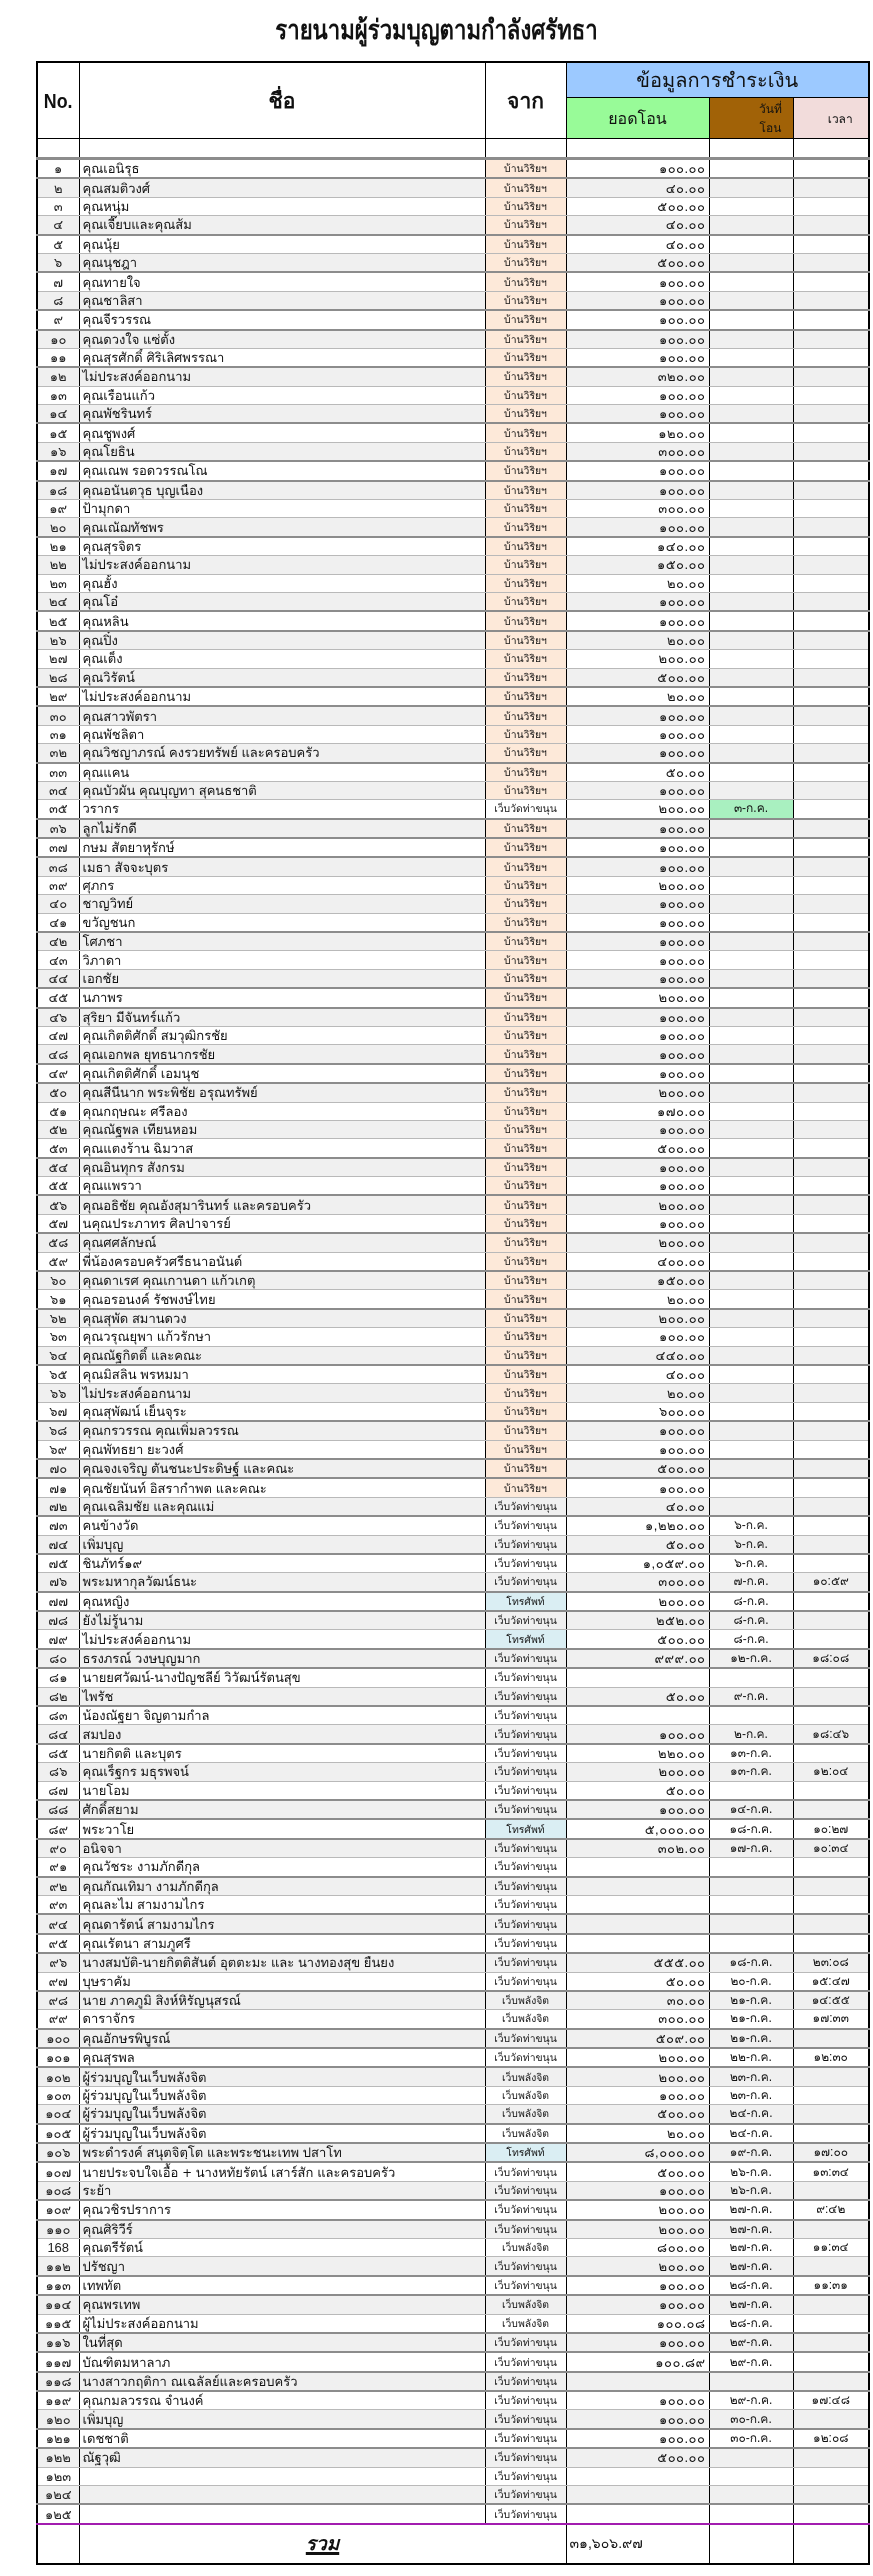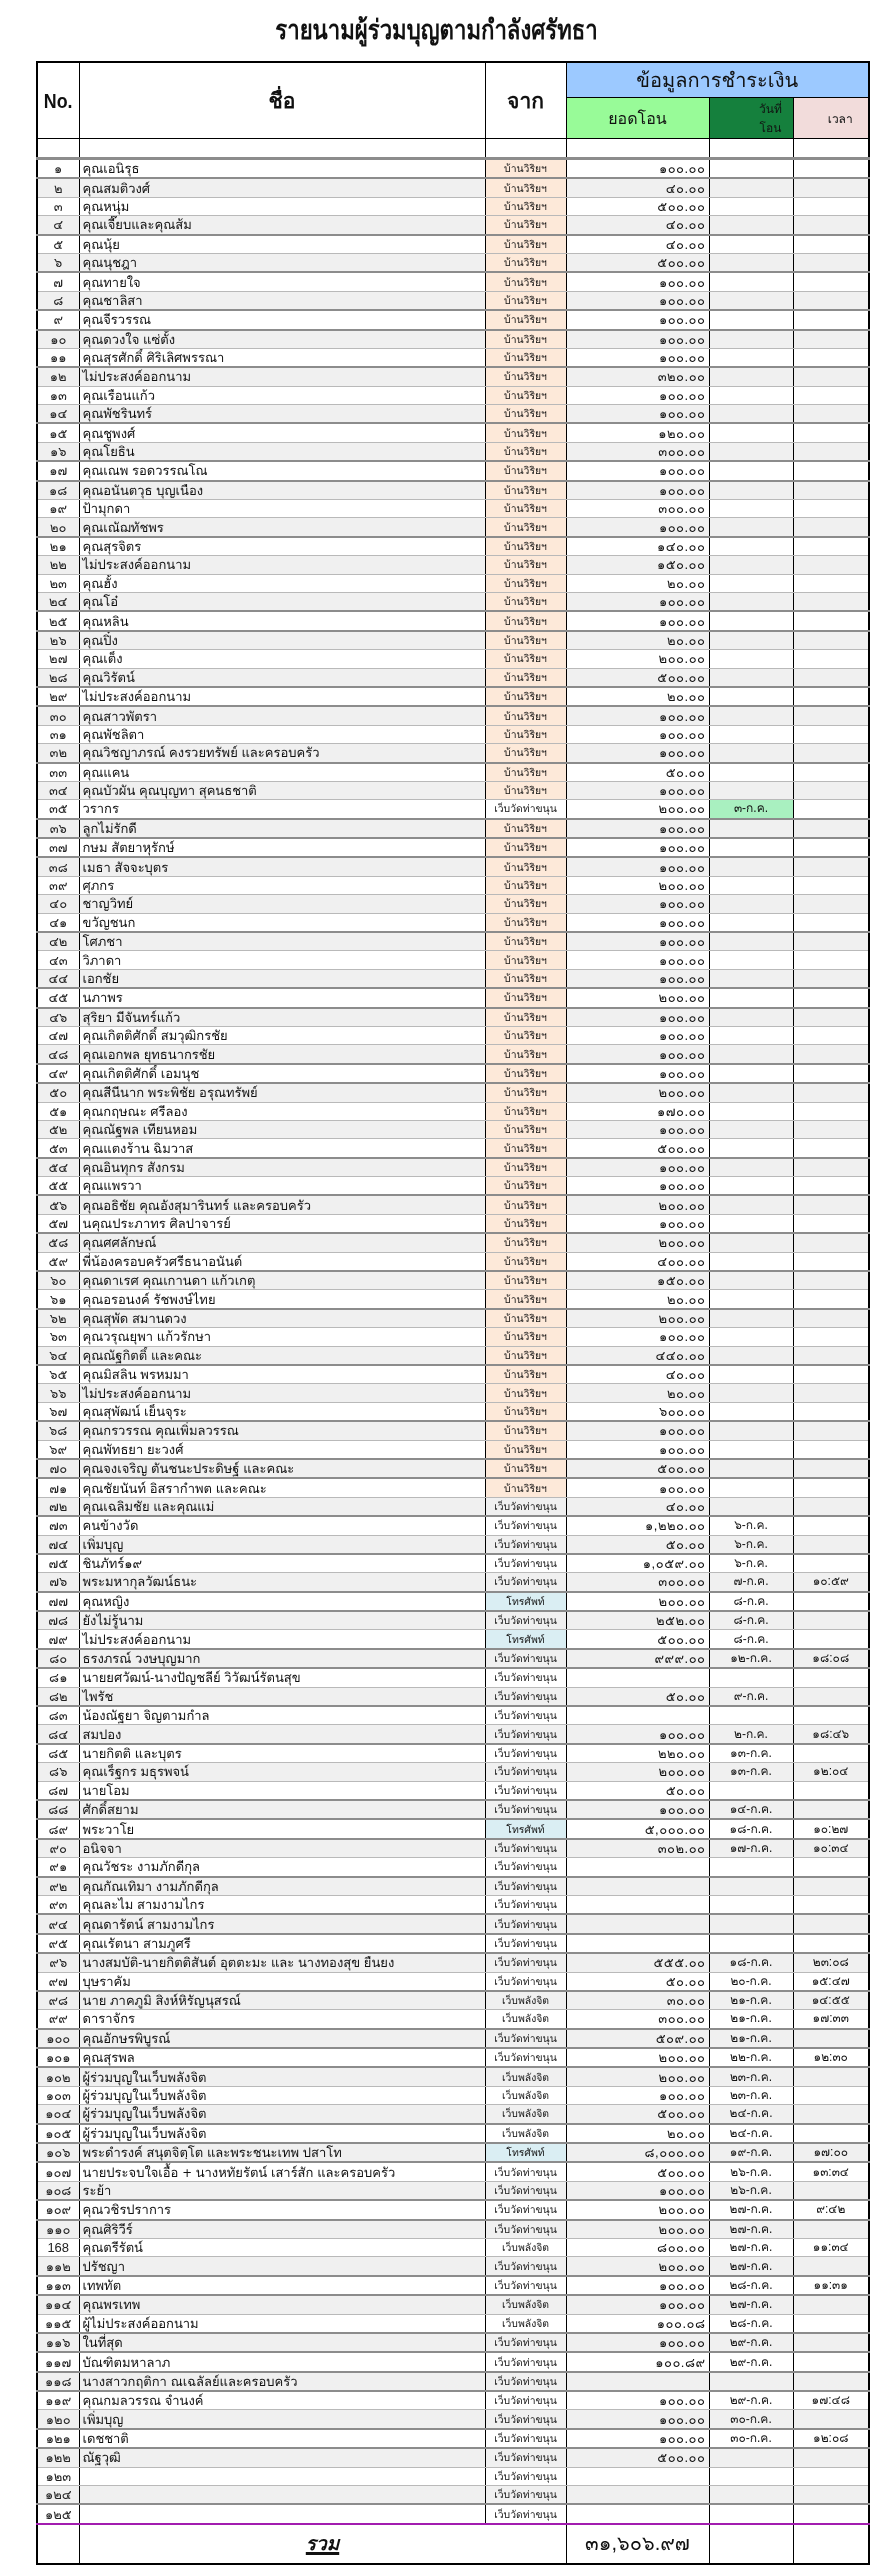--- a/index.html
+++ b/index.html
@@ -5,38 +5,38 @@
   html,body{margin:0;padding:0;background:#fff;}
   body{width:873px;height:2576px;position:relative;font-family:"Liberation Sans",sans-serif;color:#111;overflow:hidden;}
   .title{position:absolute;left:0;top:8px;width:873px;text-align:center;font-size:27px;font-weight:bold;font-family:"DejaVu Sans",sans-serif;transform:scaleX(0.82);transform-origin:center;}
   table{position:absolute;left:36px;top:61px;border-collapse:collapse;table-layout:fixed;width:832px;border:2px solid #000;}
   col.c-no{width:42px;} col.c-name{width:406px;} col.c-from{width:81px;} col.c-amt{width:143px;} col.c-date{width:84px;} col.c-time{width:76px;}
   th{border:1px solid #000;font-weight:normal;font-family:"DejaVu Sans",sans-serif;}
   th.h-no,th.h-name,th.h-from{font-size:21px;font-weight:bold;background:#fff;}
   th.h-no{font-family:"Liberation Sans",sans-serif;transform:scaleX(0.85);}
   th.h-pay{background:#9cc9ff;font-size:20px;height:28px;}
   th.h-amt{background:#98fb98;font-size:16px;height:24px;}
-  th.h-date{background:#15803d;font-size:12px;padding-left:40px;}
+  th.h-date{background:#a16207;font-size:12px;padding-left:40px;}
   th.h-time{background:#f2dcdb;font-size:12px;padding-left:20px;}
   td{height:17.4px;padding:0 3px;border-left:1px solid #000;border-right:1px solid #000;border-bottom:1px solid #b9b9b9;font-size:14px;white-space:nowrap;overflow:hidden;line-height:17px;}
   tr.sep td{border-bottom:2px solid #8c8c8c;}
   tr.alt td{background:#f0f0f0;}
   td.no{text-align:center;font-size:13px;color:#222;}
   td.name{font-family:"DejaVu Sans Condensed","DejaVu Sans",sans-serif;font-size:13px;}
   td.from{text-align:center;font-size:10.4px;padding:0;}
   td.from.ban{background:#fde9d9 !important;}
   td.from.tel{background:#daeef3 !important;}
   td.amt{text-align:right;font-size:13px;letter-spacing:0.5px;}
   td.date{text-align:center;font-size:12px;}
   td.date.hl{background:#a9f0c0 !important;}
   td.time{text-align:center;font-size:12px;}
   tr.blank td{height:18px;border-bottom:3px solid #8c8c8c;}
   tr.total td{height:38px;border-top:2px solid #a21caf;border-bottom:2px solid #000;background:#fff;}
   td.total-label{text-align:center;font-weight:bold;font-style:italic;font-size:19px;text-decoration:underline;text-decoration-thickness:3px;}
-  td.total-amt{text-align:center;font-size:20px;}
+  td.total-amt{text-align:left;font-size:14px;}
 </style>
 </head>
 <body>
 
 <div class="title">รายนามผู้ร่วมบุญตามกำลังศรัทธา</div>
 
 <table>
   <colgroup>
     <col class="c-no">
       <col class="c-name">

